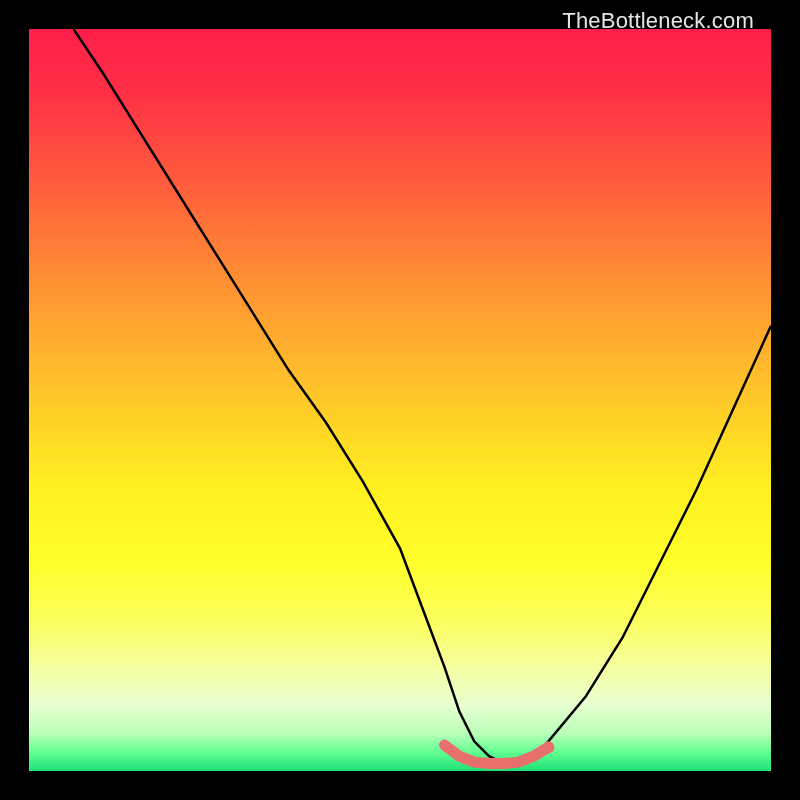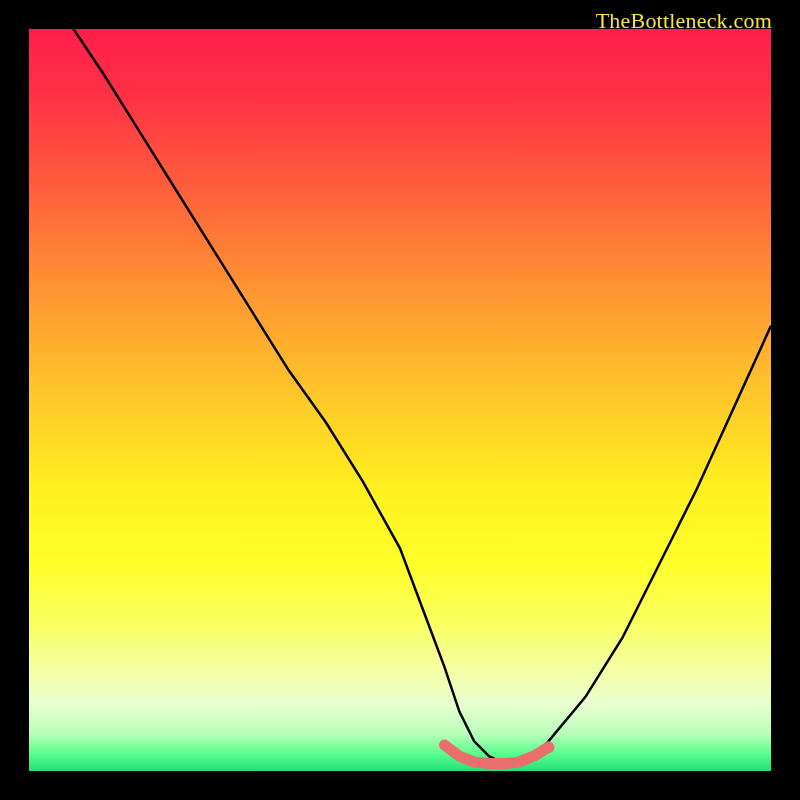--- a/index.html
+++ b/index.html
@@ -14,23 +14,23 @@
     position: absolute;
     left: 29px;
     top: 29px;
     width: 742px;
     height: 742px;
     overflow: hidden;
   }
   .watermark-anchor {
     position: absolute;
     top: 8px;
-    right: 28px;
-    color: #fde047;
-    font-family: Liberation Serif, serif;
+    right: 46px;
+    color: #e5e5e5;
+    font-family: Liberation Sans, sans-serif;
     font-size: 22px;
     font-weight: 400;
     letter-spacing: 0.2px;
     z-index: 50;
   }
   svg.curve-layer {
     position: absolute;
     left: 0;
     top: 0;
     width: 742px;

